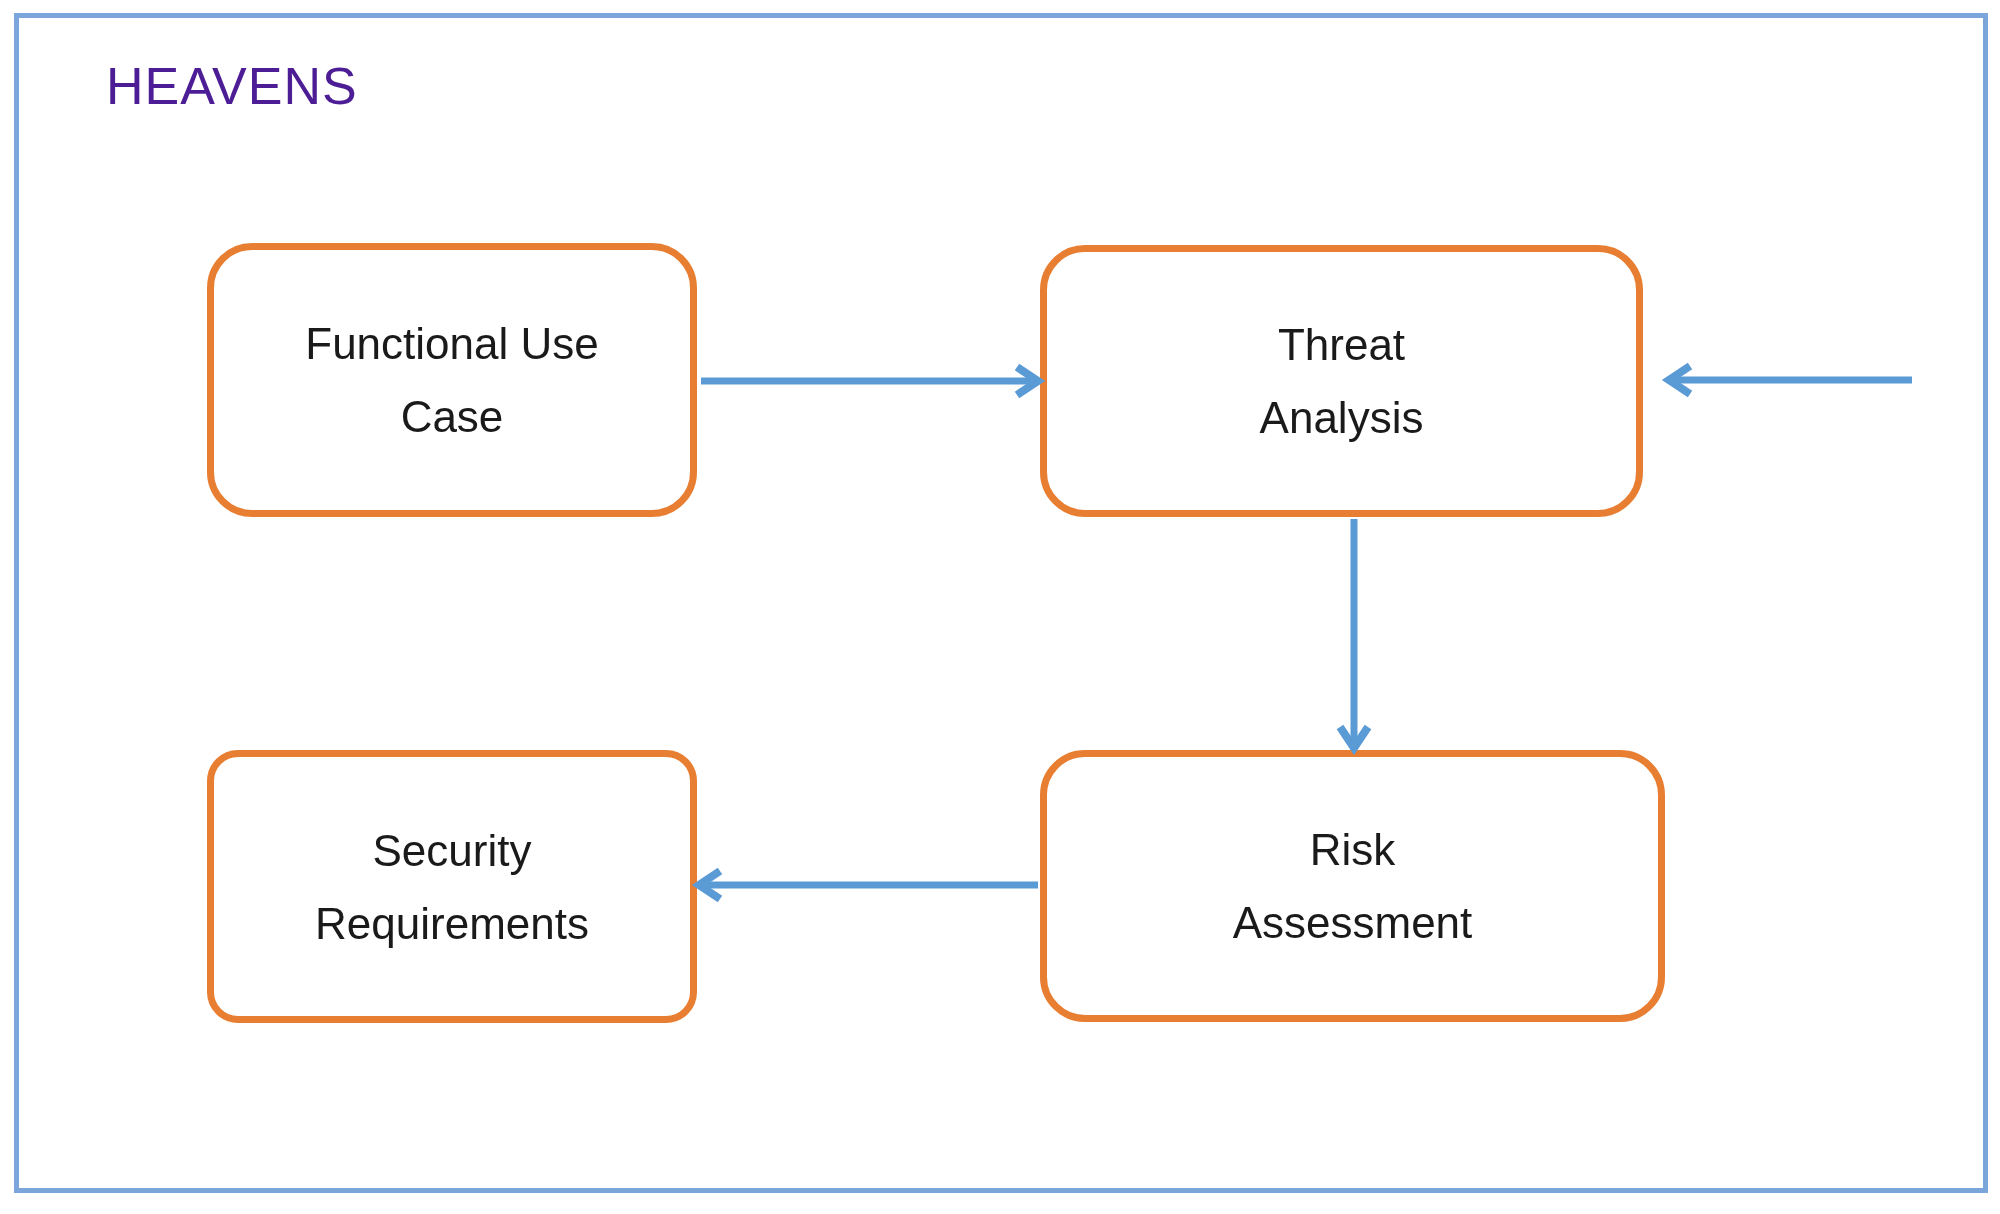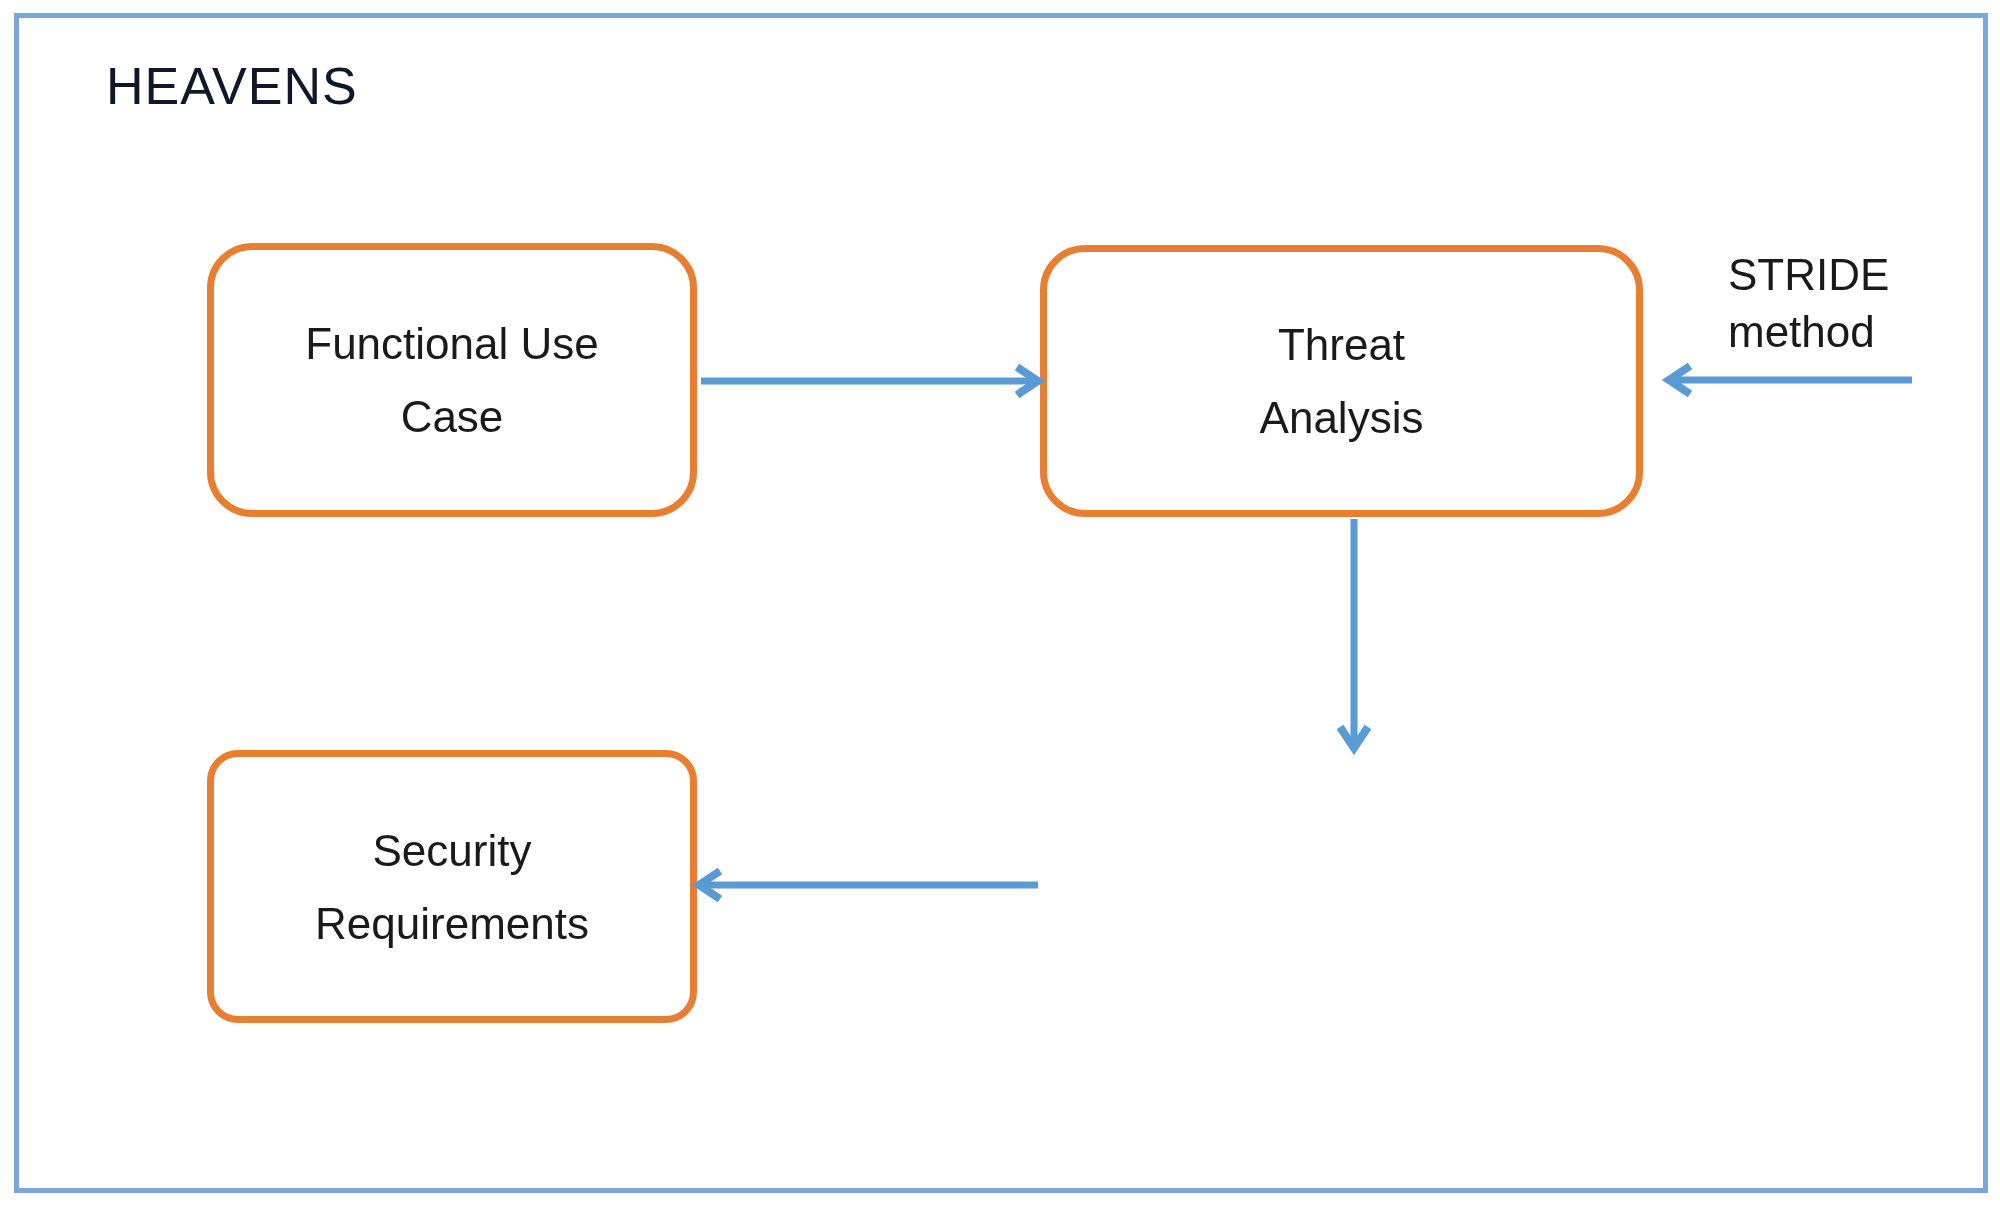--- a/index.html
+++ b/index.html
@@ -16,21 +16,21 @@
     left: 14px; top: 13px;
     width: 1964px; height: 1170px;
     border: 5px solid #7BA6DB;
     background: #ffffff;
   }
   #title {
     position: absolute;
     left: 106px; top: 56px;
     font-size: 52px;
     line-height: 60px;
-    color: #0f172a;
+    color: #4c1d95;
     letter-spacing: 1px;
     white-space: pre;
   }
   .node {
     position: absolute;
     border: 7px solid #E87E31;
     border-radius: 45px;
     background: #ffffff;
     display: flex;
     align-items: center;
@@ -80,23 +80,25 @@
   <div class="node" id="node-threat-analysis">
     <span class="label">Threat
 Analysis</span>
   </div>
 
   <div class="node" id="node-security-requirements">
     <span class="label">Security
 Requirements</span>
   </div>
 
+  <div class="node" id="node-risk-assessment">
+    <span class="label">Risk
+Assessment</span>
+  </div>
 
-  <div id="stride-label">STRIDE
-method</div>
 
   <svg id="arrow-layer" viewBox="0 0 2000 1214" xmlns="http://www.w3.org/2000/svg">
 
     <g stroke-width="7" fill="none" stroke-linecap="butt">
       <line x1="701" y1="381" x2="1037" y2="381" stroke="#5B9BD5"></line>
       <path d="M 1017 367 L 1038 381 L 1017 395" stroke-width="8" stroke="#5B9BD5"></path>
     </g>
 
     <g stroke-width="7" fill="none" stroke-linecap="butt">
       <line x1="1912" y1="380" x2="1670" y2="380" stroke="#5B9BD5"></line>

